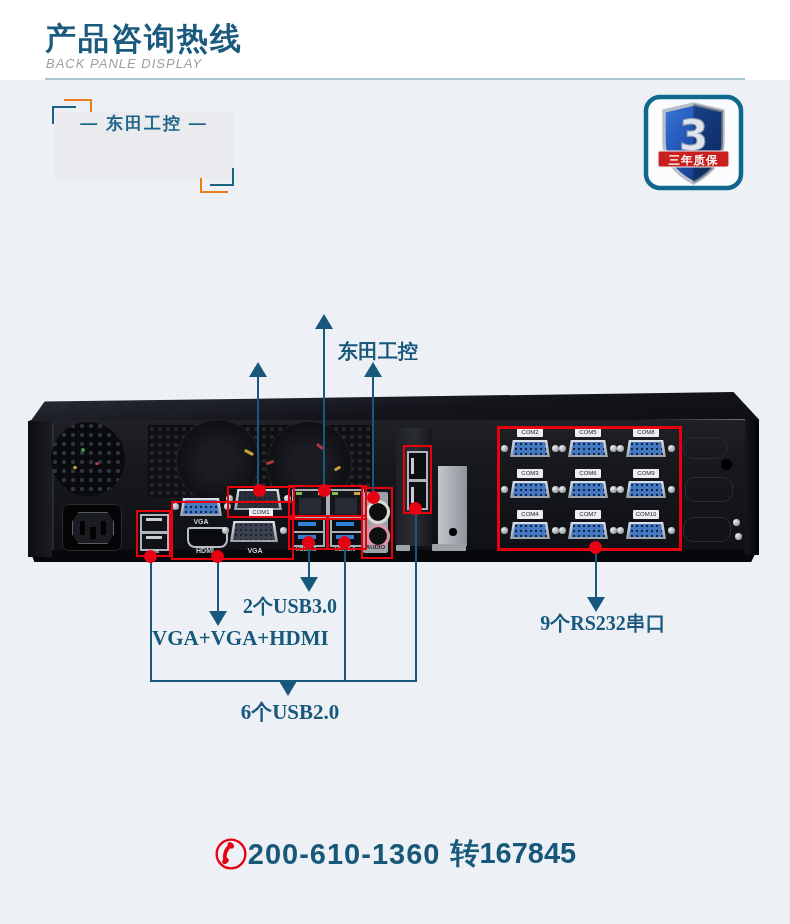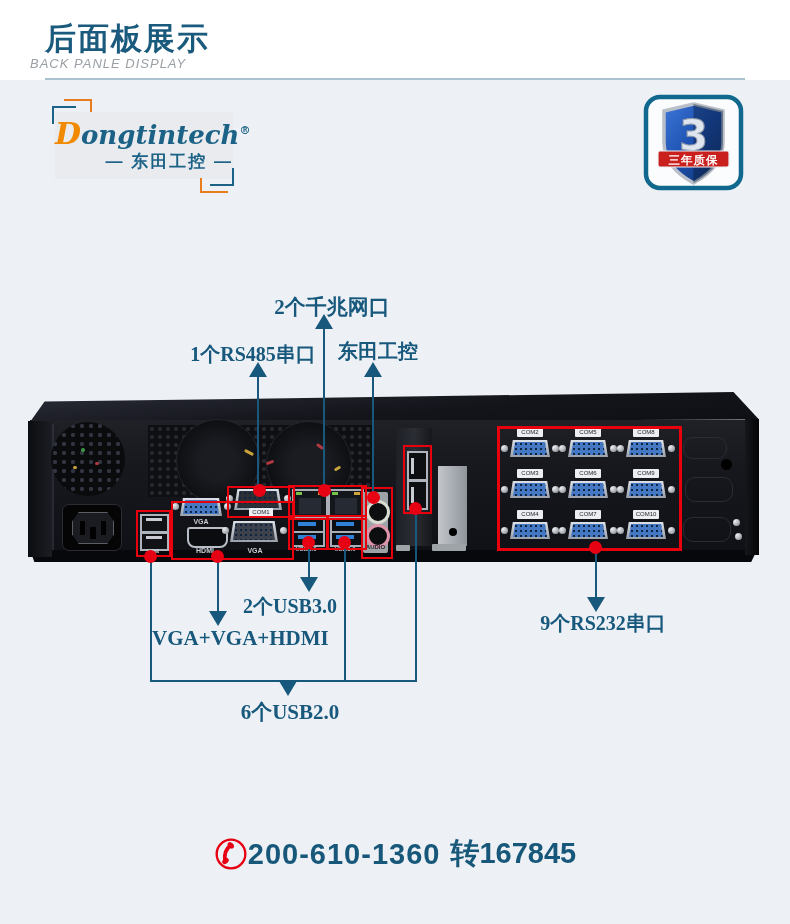--- a/index.html
+++ b/index.html
@@ -1,30 +1,30 @@
 <!DOCTYPE html>
 <html><head>
 <meta charset="utf-8">
 <style>
   html,body{margin:0;padding:0;}
   #stage{position:relative;width:790px;height:924px;background:#edf1f5;overflow:hidden;
          font-family:"Liberation Sans",sans-serif;}
   
   .hdr-band{position:absolute;left:0;top:0;width:790px;height:80px;background:#ffffff;}
   .hdr-title{position:absolute;left:45px;top:18px;font-size:31px;font-weight:bold;color:#1a5a7d;letter-spacing:2px;}
-  .hdr-sub{position:absolute;left:30px;top:56px;font-style:italic;font-size:13px;color:#9aa0a6;letter-spacing:1px;}
+  .hdr-sub{position:absolute;left:46px;top:56px;font-style:italic;font-size:13px;color:#9aa0a6;letter-spacing:1px;}
   .hdr-line{position:absolute;left:45px;top:78px;width:700px;height:2px;background:#a9c4d0;}
   .slogan{position:absolute;left:262px;top:24px;font-size:30px;font-weight:bold;color:#f18a00;}
   
   .logo-box{position:absolute;left:55px;top:112px;width:178px;height:67px;background:#e9ebee;}
   .logo-l1{text-align:center;margin-top:4px;font-family:"DejaVu Serif",serif;font-style:italic;font-weight:bold;
            font-size:26px;color:#1b6286;line-height:30px;}
   .logo-l1 .d{color:#f18a00;font-size:30px;}
   .logo-l1 sup{font-size:11px;}
-  .logo-l2{text-align:right;font-size:17px;font-weight:bold;color:#1b6286;letter-spacing:2px;line-height:24px;}
+  .logo-l2{text-align:center;font-size:17px;font-weight:bold;color:#1b6286;letter-spacing:2px;line-height:24px;}
   .ck{position:absolute;}
   .ck-tl-o{left:64px;top:99px;width:26px;height:13px;border-top:2px solid #e87d1e;border-right:2px solid #e87d1e;}
   .ck-tl-t{left:52px;top:106px;width:22px;height:16px;border-top:2px solid #1b6286;border-left:2px solid #1b6286;}
   .ck-br-t{left:210px;top:168px;width:22px;height:16px;border-bottom:2px solid #1b6286;border-right:2px solid #1b6286;}
   .ck-br-o{left:200px;top:178px;width:26px;height:13px;border-bottom:2px solid #e87d1e;border-left:2px solid #e87d1e;}
   
   .badge{position:absolute;left:643px;top:94px;width:101px;height:97px;}
   
   .co{position:absolute;font-family:"Liberation Serif","DejaVu Serif",serif;font-weight:bold;
       color:#17587c;text-align:center;z-index:8;white-space:nowrap;}
@@ -102,28 +102,27 @@
   .hot .lab{font-size:22px;font-weight:bold;color:#17587a;margin:0 6px 0 10px;}
   .hot .num{font-size:29px;font-weight:bold;color:#17587a;letter-spacing:1px;}
   .hot .ext{font-size:29px;font-weight:bold;color:#17587a;margin-left:10px;}
 </style>
 </head>
 <body>
 
 <div id="stage">
 
   <div class="hdr-band"></div>
-  <div class="hdr-title">后面板展示</div>
+  <div class="hdr-title">产品咨询热线</div>
   <div class="hdr-sub">BACK PANLE DISPLAY</div>
   <div class="hdr-line"></div>
 
   <div class="ck ck-tl-o"></div>
   <div class="ck ck-tl-t"></div>
   <div class="logo-box">
-    <div class="logo-l1"><span class="d">D</span><span>ongtintech</span><sup>®</sup></div>
     <div class="logo-l2">— 东田工控 —</div>
   </div>
   <div class="ck ck-br-t"></div>
   <div class="ck ck-br-o"></div>
 
   <svg class="badge" viewBox="0 0 101 97">
     <defs>
       <linearGradient id="shg" x1="0" y1="0" x2="1" y2="1">
         <stop offset="0" stop-color="#3b77d8"></stop>
           <stop offset=".5" stop-color="#1c4fae"></stop>
@@ -357,22 +356,20 @@
 
   <div class="dot" style="left:144px;top:550px;"></div>
   <div class="vl" style="left:150px;top:556px;height:126px;"></div>
   <div class="dot" style="left:338px;top:536px;"></div>
   <div class="vl" style="left:344px;top:542px;height:140px;"></div>
   <div class="dot" style="left:409px;top:502px;"></div>
   <div class="vl" style="left:415px;top:508px;height:174px;"></div>
   <div class="hl" style="left:150px;top:680px;width:267px;"></div>
   <div class="ad" style="left:279px;top:681px;"></div>
 
-  <div class="co" style="left:252px;top:293px;width:160px;font-size:21px;">2个千兆网口</div>
-  <div class="co" style="left:178px;top:341px;width:150px;font-size:20px;">1个RS485串口</div>
   <div class="co" style="left:330px;top:338px;width:96px;font-size:20px;">东田工控</div>
   <div class="co" style="left:234px;top:593px;width:112px;font-size:20px;">2个USB3.0</div>
   <div class="co" style="left:152px;top:626px;width:162px;font-size:21px;">VGA+VGA+HDMI</div>
   <div class="co" style="left:234px;top:698px;width:112px;font-size:21px;">6个USB2.0</div>
   <div class="co" style="left:528px;top:610px;width:150px;font-size:20px;">9个RS232串口</div>
 
   <div class="hot">
     <svg width="34" height="34" viewBox="0 0 32 32">
       <circle cx="16" cy="16" r="13.5" fill="none" stroke="#e60113" stroke-width="2.2"></circle>
       <path d="M10.5 23 Q8.5 13 16 7.5" stroke="#e60113" stroke-width="3.6" fill="none" stroke-linecap="round"></path>

